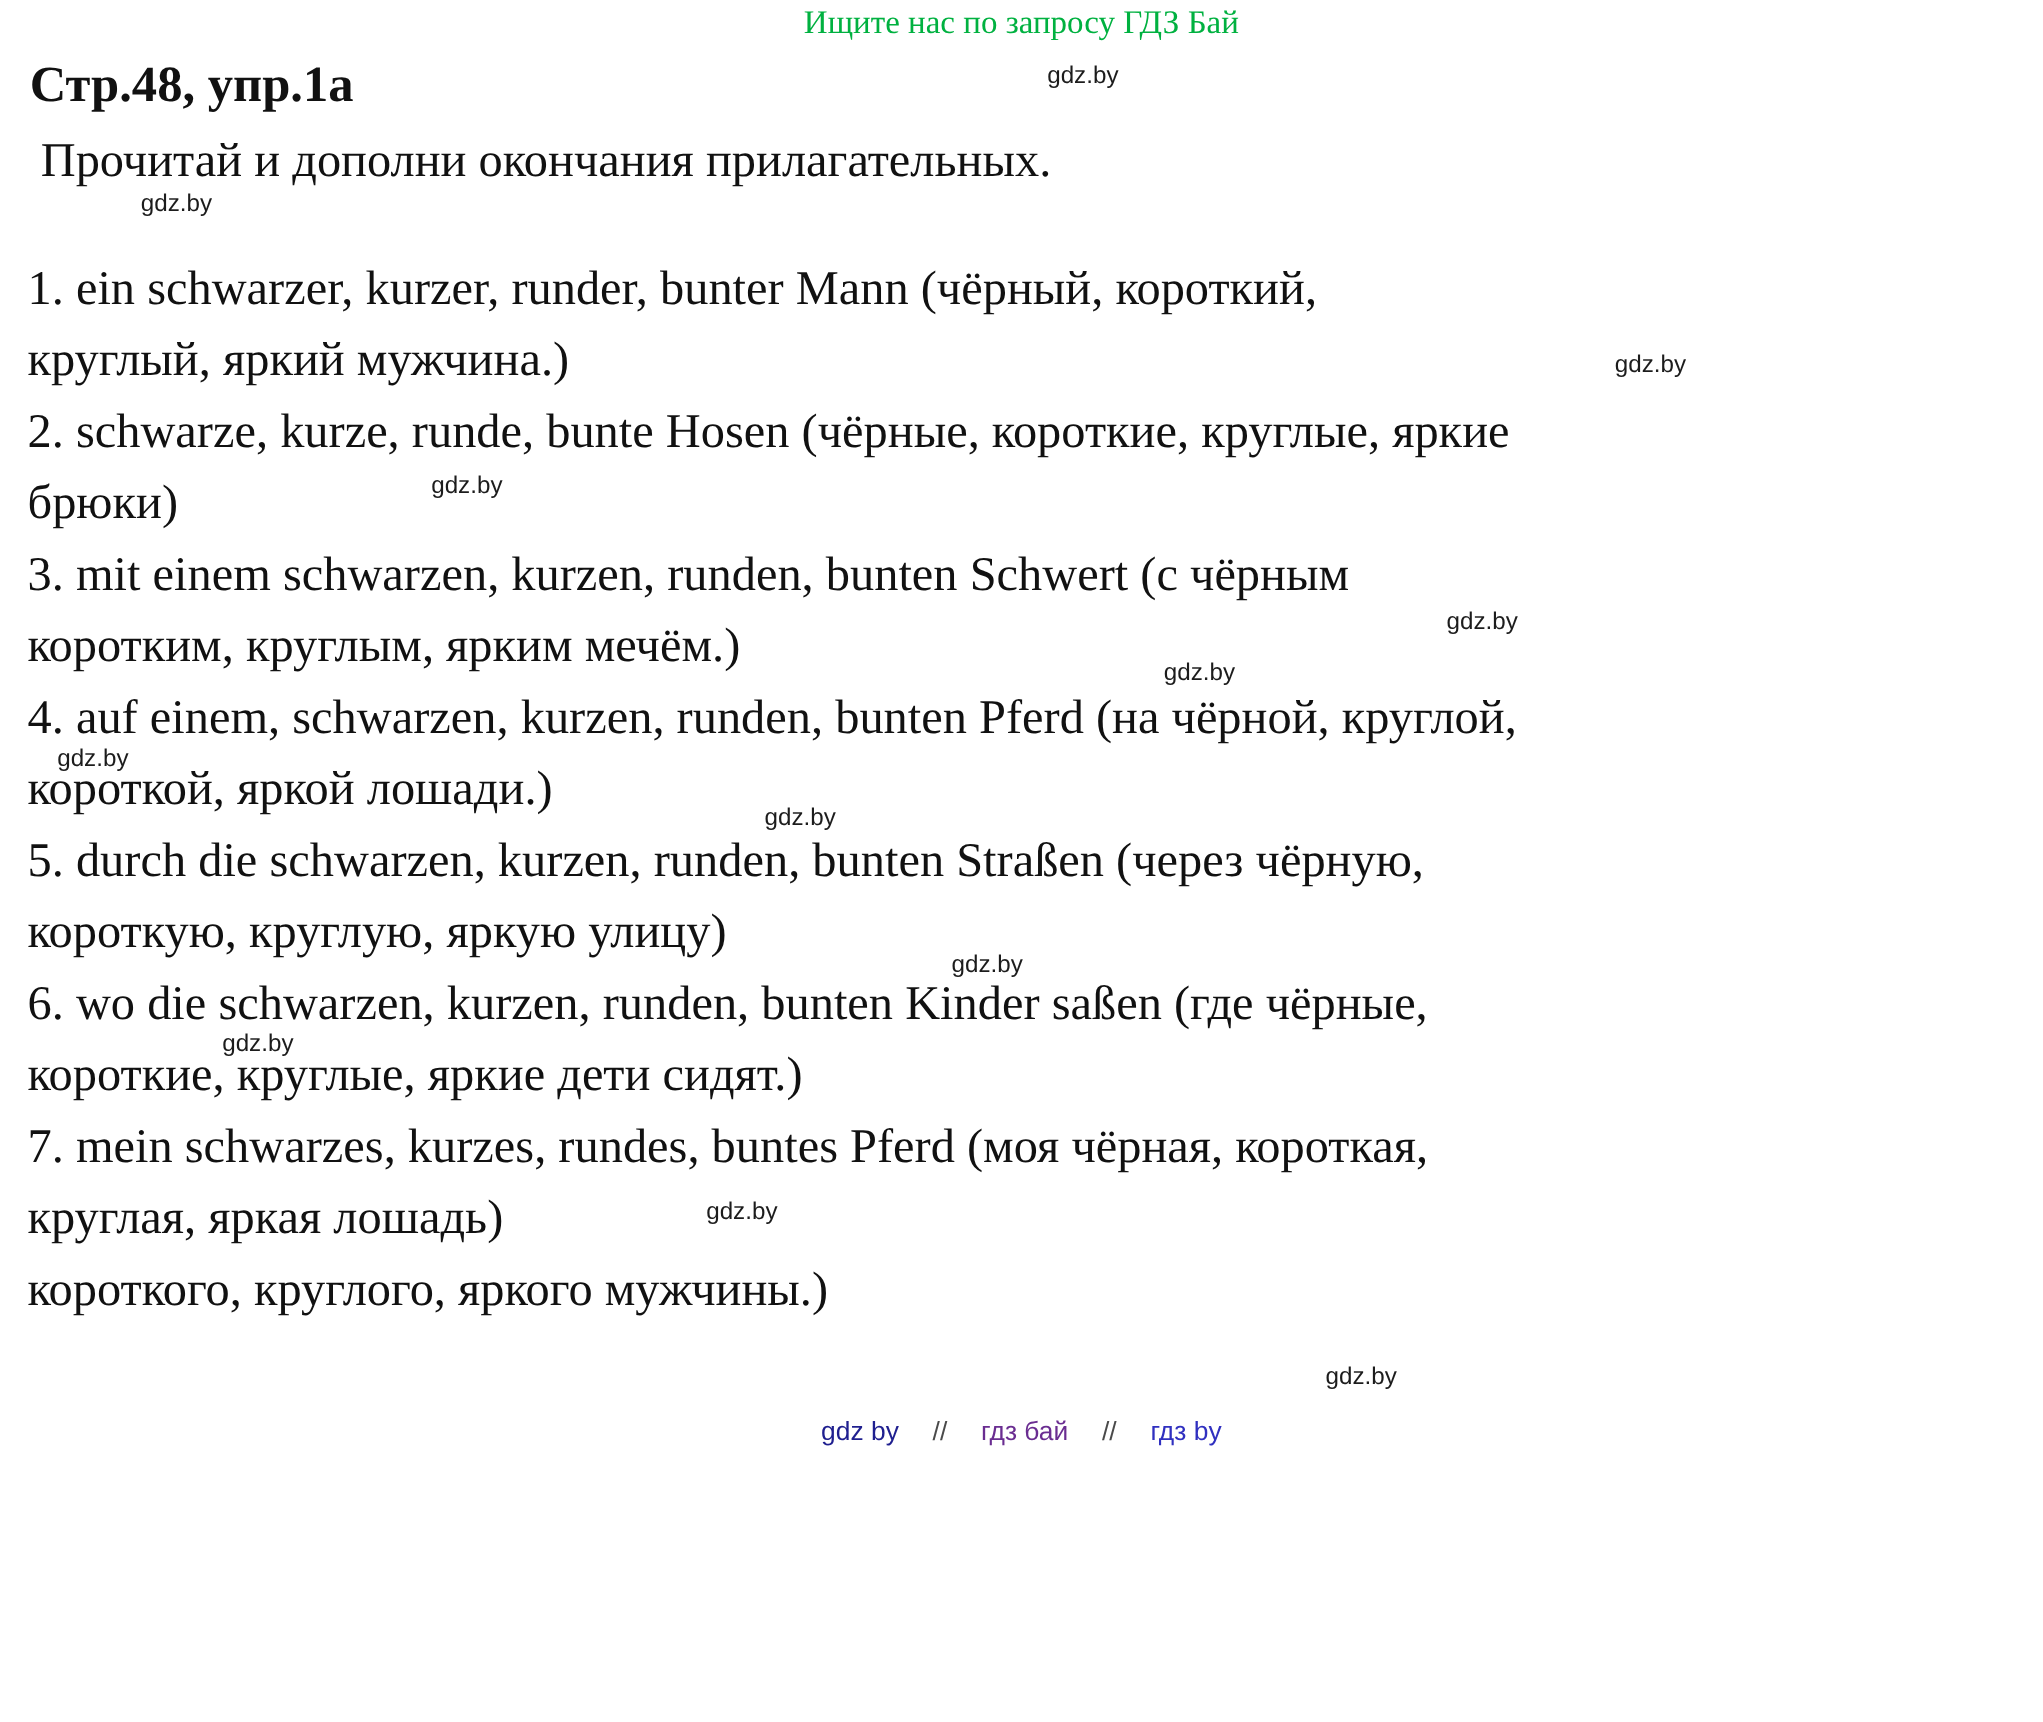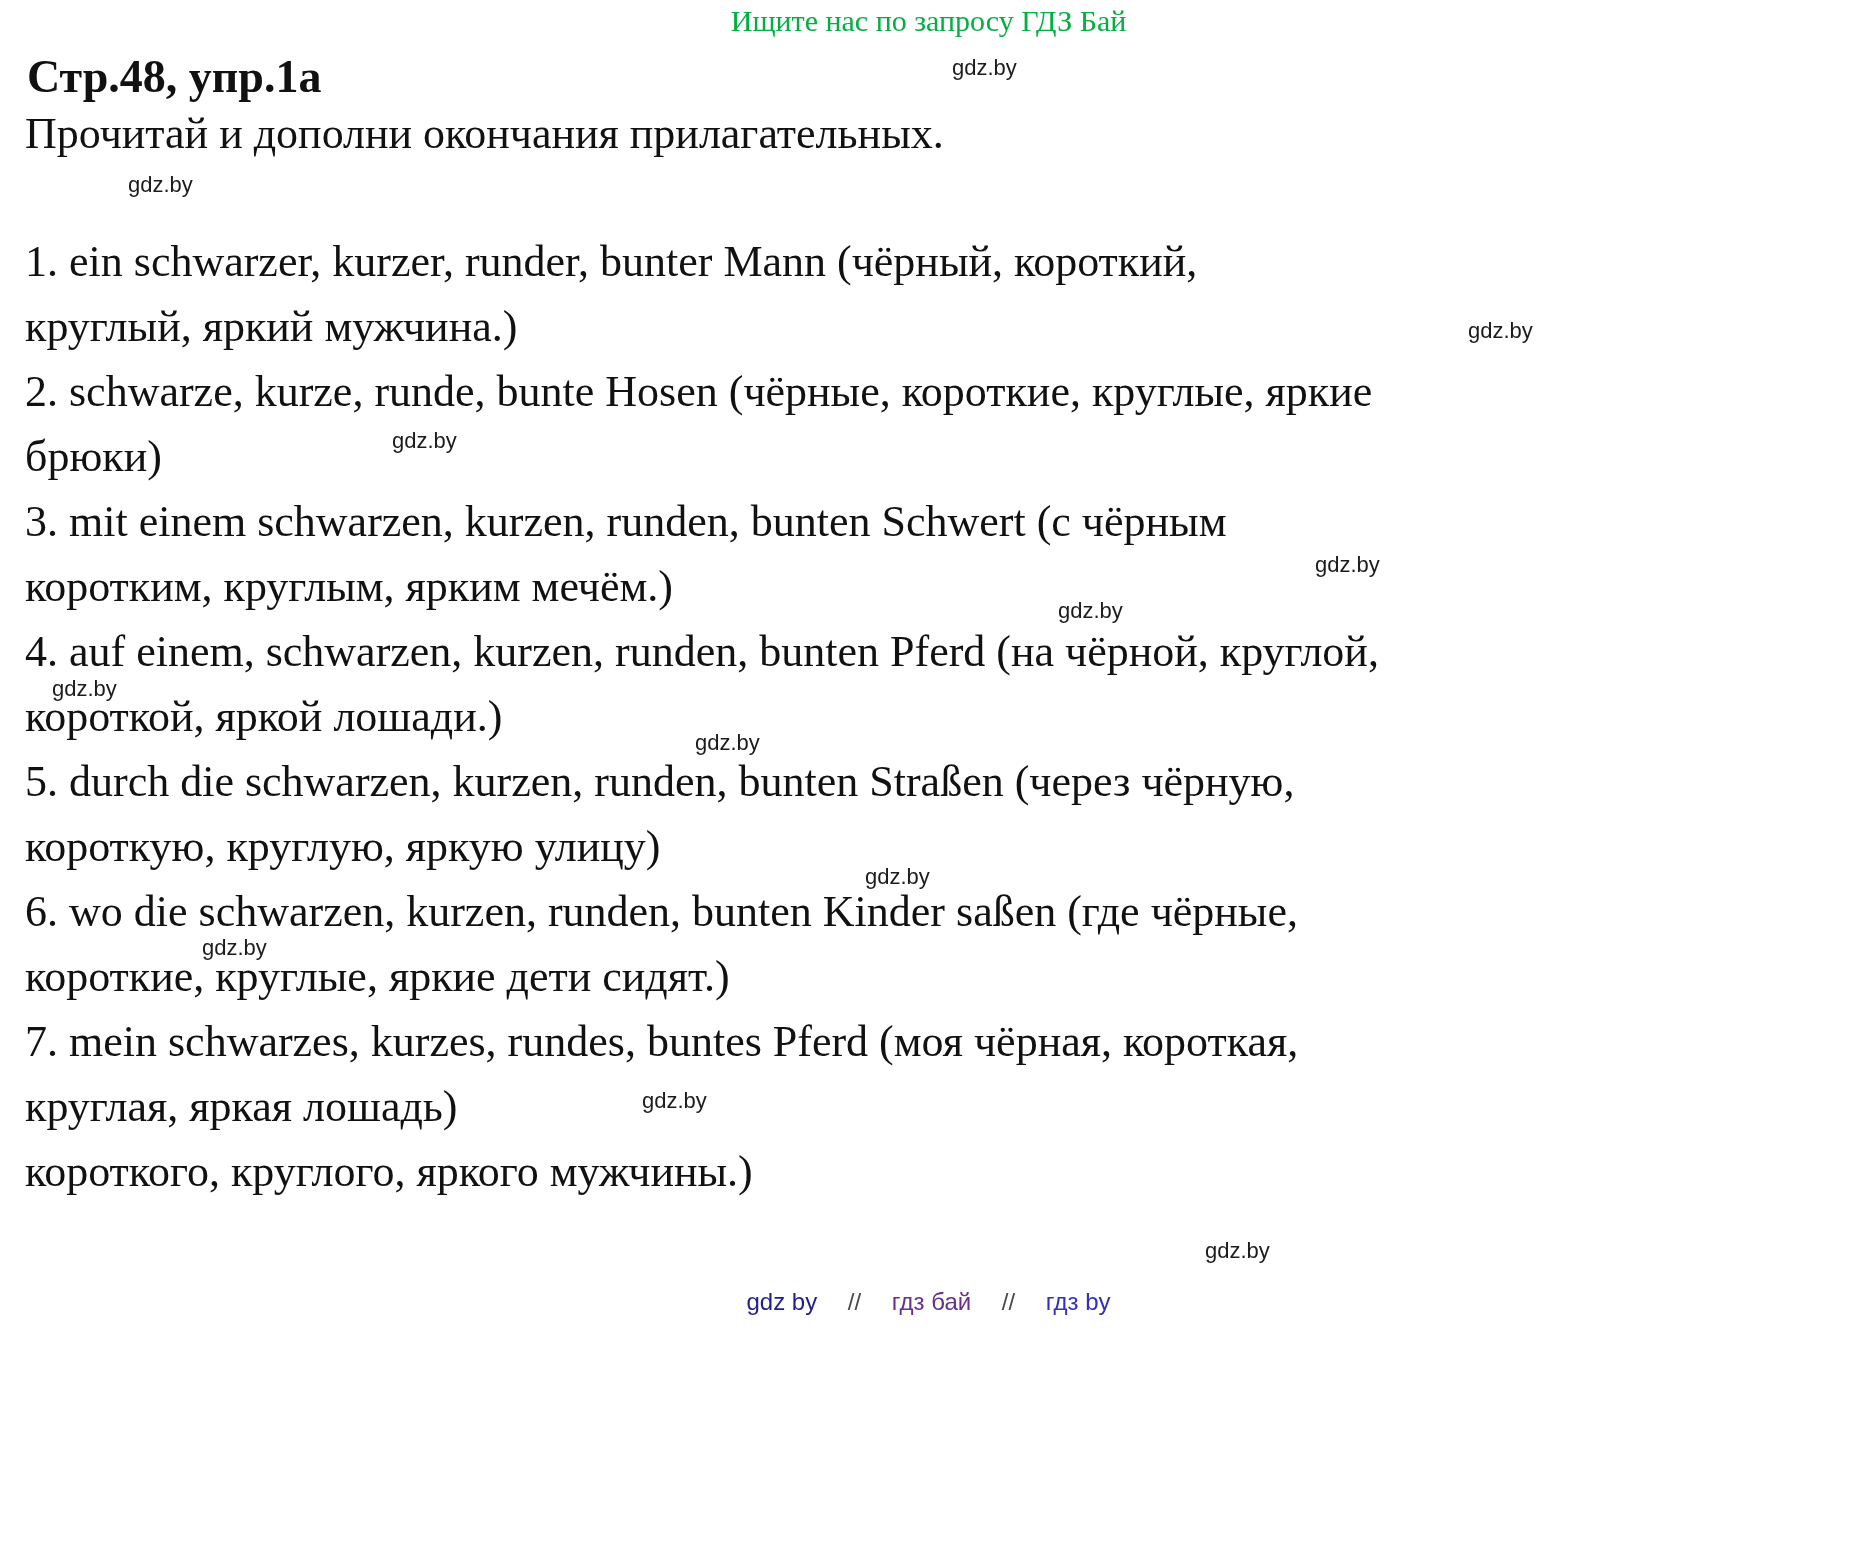--- a/index.html
+++ b/index.html
@@ -16,21 +16,21 @@
     font-family: Liberation Serif, serif;
     font-size: 30px; color: #00b140;
   }
   .title {
     position: absolute; top: 50px; left: 27px;
     margin: 0;
     font-size: 46px; font-weight: bold; color: #111;
   }
   .subtitle {
     position: absolute; top: 108px; left: 25px;
-    margin: 0;
+    margin: 12px;
     font-size: 44px; color: #111;
   }
   .content {
     position: absolute; top: 229px; left: 25px; width: 1790px;
     font-size: 44px; line-height: 65px; color: #111;
   }
   .line { white-space: nowrap; height: 65px; }
   .watermark {
     position: absolute;
     font-family: "Liberation Sans", sans-serif;

